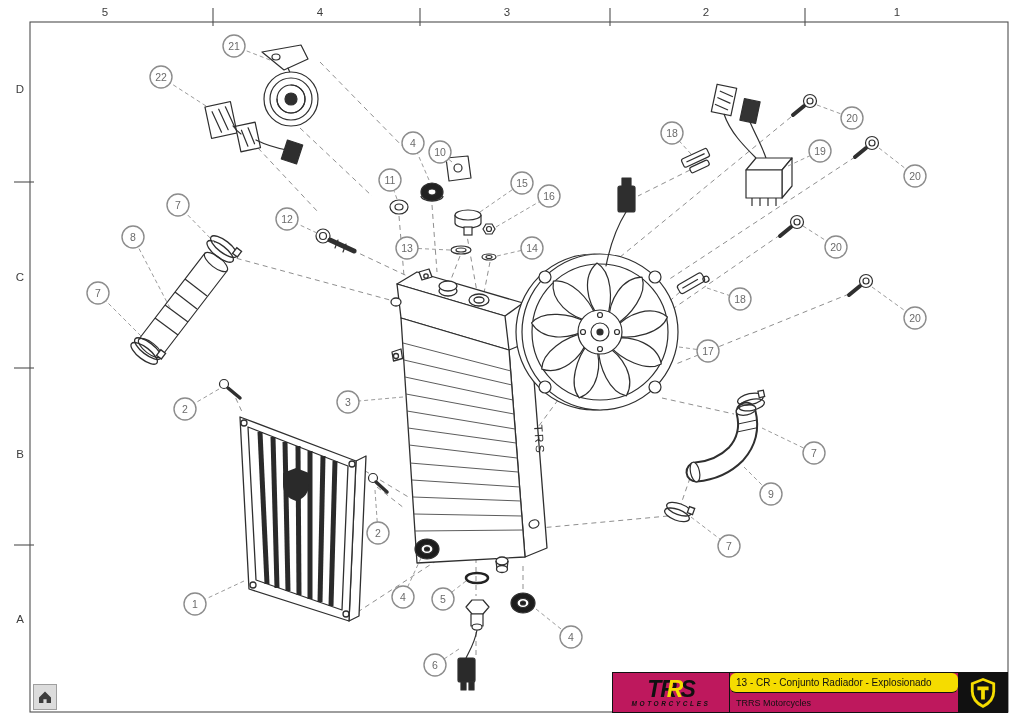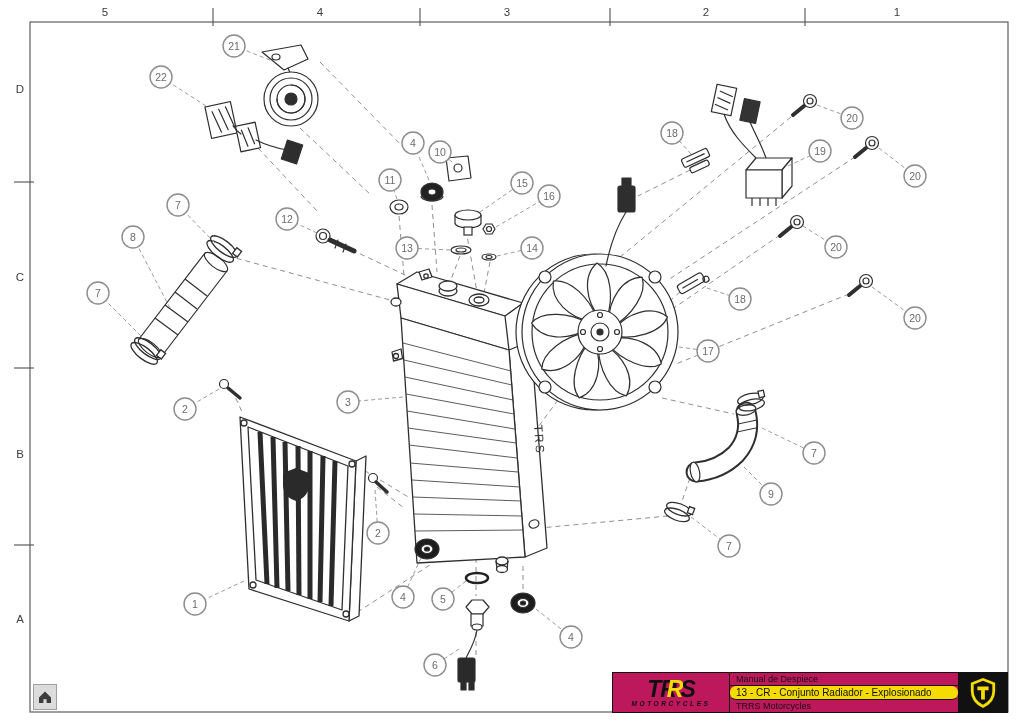--- a/index.html
+++ b/index.html
@@ -520,21 +520,20 @@
         </g>
       </g>
 </svg>
 
 <div class="title-block">
   <div class="tb-logo">
     <div class="tb-logo-word"><span class="l1">TR</span><span class="l2">R</span><span class="l3">S</span></div>
     <div class="tb-logo-sub">MOTORCYCLES</div>
   </div>
   <div class="tb-rows">
-    <div class="tb-row r1">Manual de Despiece</div>
     <div class="tb-row r2">13 - CR - Conjunto Radiador - Explosionado</div>
     <div class="tb-row r3">TRRS Motorcycles</div>
   </div>
   <div class="tb-shield">
     <svg viewBox="0 0 30 34" width="28" height="32">
       <path d="M15 1 L28 6 V15 Q28 27 15 33 Q2 27 2 15 V6 Z" fill="#F5DC00"></path>
       <path d="M15 4 L25 8 V15 Q25 24 15 29.5 Q5 24 5 15 V8 Z" fill="#111"></path>
       <path d="M9 10 h12 v4 h-4 v10 h-4 v-10 h-4 Z" fill="#F5DC00"></path>
     </svg>
   </div>

